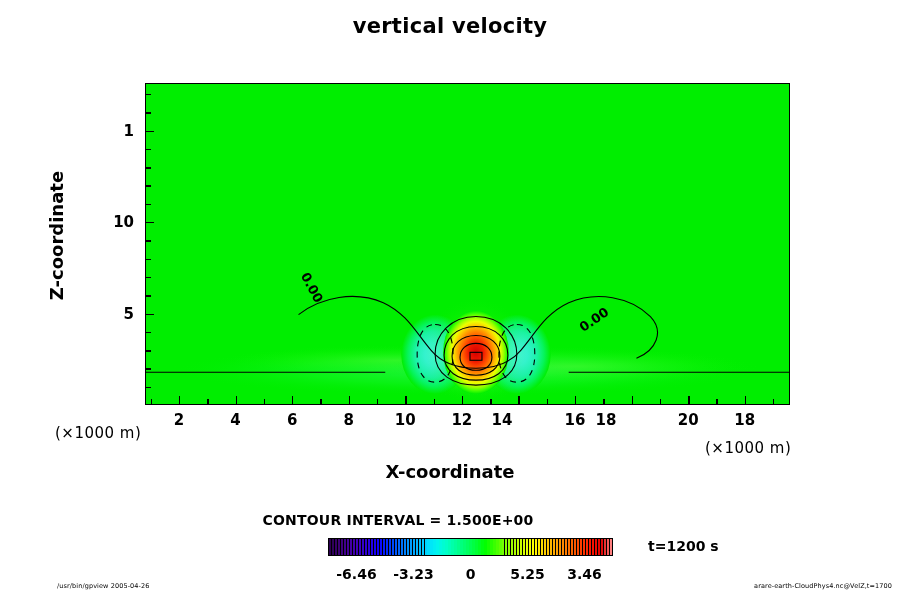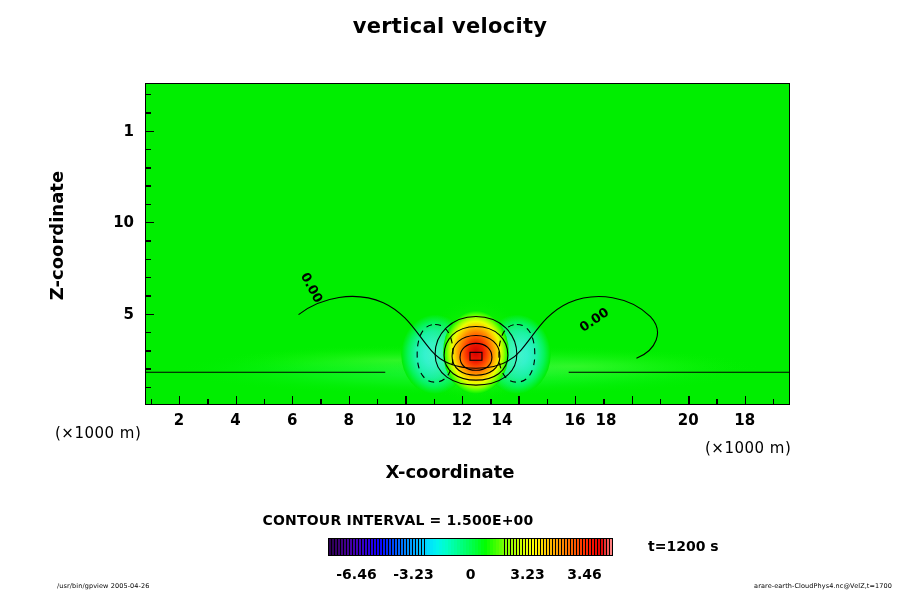--- a/index.html
+++ b/index.html
@@ -340,19 +340,19 @@
     <div class="cell" style="background: rgb(231, 5, 0);"></div>
     <div class="cell" style="background: rgb(226, 10, 10);"></div>
     <div class="cell" style="background: rgb(236, 49, 49);"></div>
     <div class="cell" style="background: rgb(245, 89, 89);"></div>
     <div class="cell" style="background: rgb(255, 128, 128);"></div>
   </div>
 <div class="abs" id="cblab-layer">
     <div class="cblab" style="left: 321.5px;">-6.46</div>
     <div class="cblab" style="left: 378.5px;">-3.23</div>
     <div class="cblab" style="left: 435.5px;">0</div>
-    <div class="cblab" style="left: 492.5px;">3.23</div>
+    <div class="cblab" style="left: 492.5px;">5.25</div>
     <div class="cblab" style="left: 549.5px;">3.46</div>
   </div>
 <div class="abs" id="time-note">t=1200 s</div>
 
 <div class="footer" id="footer-left">/usr/bin/gpview 2005-04-26</div>
 <div class="footer" id="footer-right">arare-earth-CloudPhys4.nc@VelZ,t=1700</div>
 
 </body></html>

